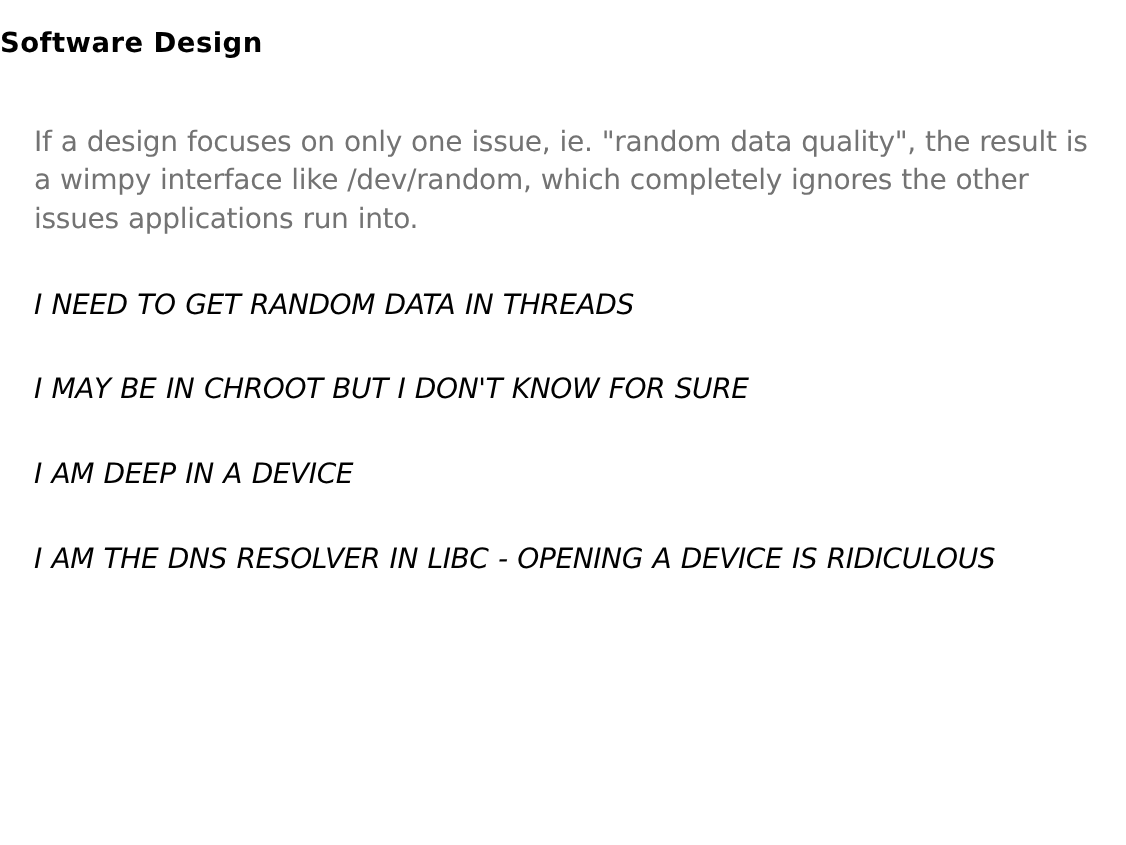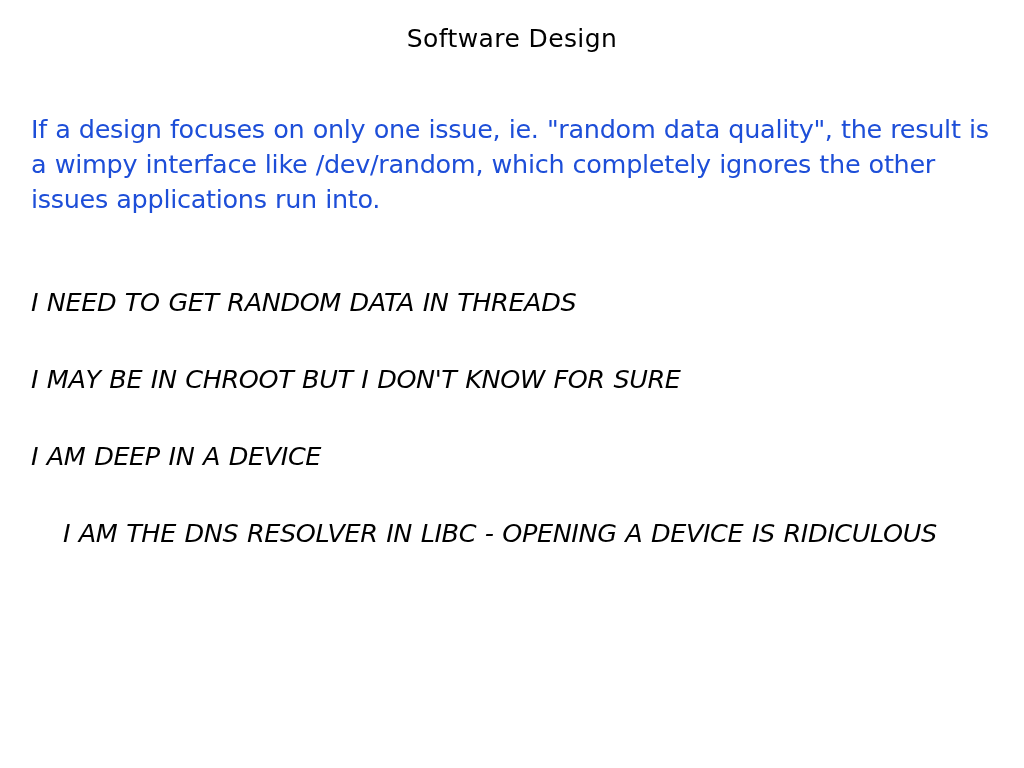--- a/index.html
+++ b/index.html
@@ -22,23 +22,22 @@
     height: 768px;
     background: #ffffff;
     box-sizing: border-box;
   }
 
   .slide-title {
     position: absolute;
     top: 24px;
     left: 0;
     width: 1024px;
-    text-align: center;
     font-family: "DejaVu Sans", sans-serif;
-    font-weight: normal;
+    font-weight: bold;
     font-size: 25px;
     letter-spacing: 0.4px;
     color: #000000;
     white-space: nowrap;
   }
 
   .body-area {
     position: absolute;
     top: 112px;
     left: 31px;
@@ -54,34 +53,34 @@
     text-align: left;
     letter-spacing: -0.15px;
     word-spacing: 0.5px;
   }
 
   .para:last-child {
     margin-bottom: 0;
   }
 
   .para.highlight {
-    color: #1d4ed8;
-    margin-bottom: 68px;
+    color: #737373;
+    margin-bottom: 43px;
     letter-spacing: -0.3px;
   }
 
   .para.caps {
     letter-spacing: -0.4px;
     word-spacing: 1px;
     font-style: italic;
   }
 
   
   .para.w-fd { max-width: 868px; }
-  .para.w-dns { max-width: 878px; margin-left: 32px; }
+  .para.w-dns { max-width: 878px; }
 </style>
 </head>
 <body>
 
 <div class="slide">
 
   <div class="slide-title">Software Design</div>
 
   <div class="body-area">
 

